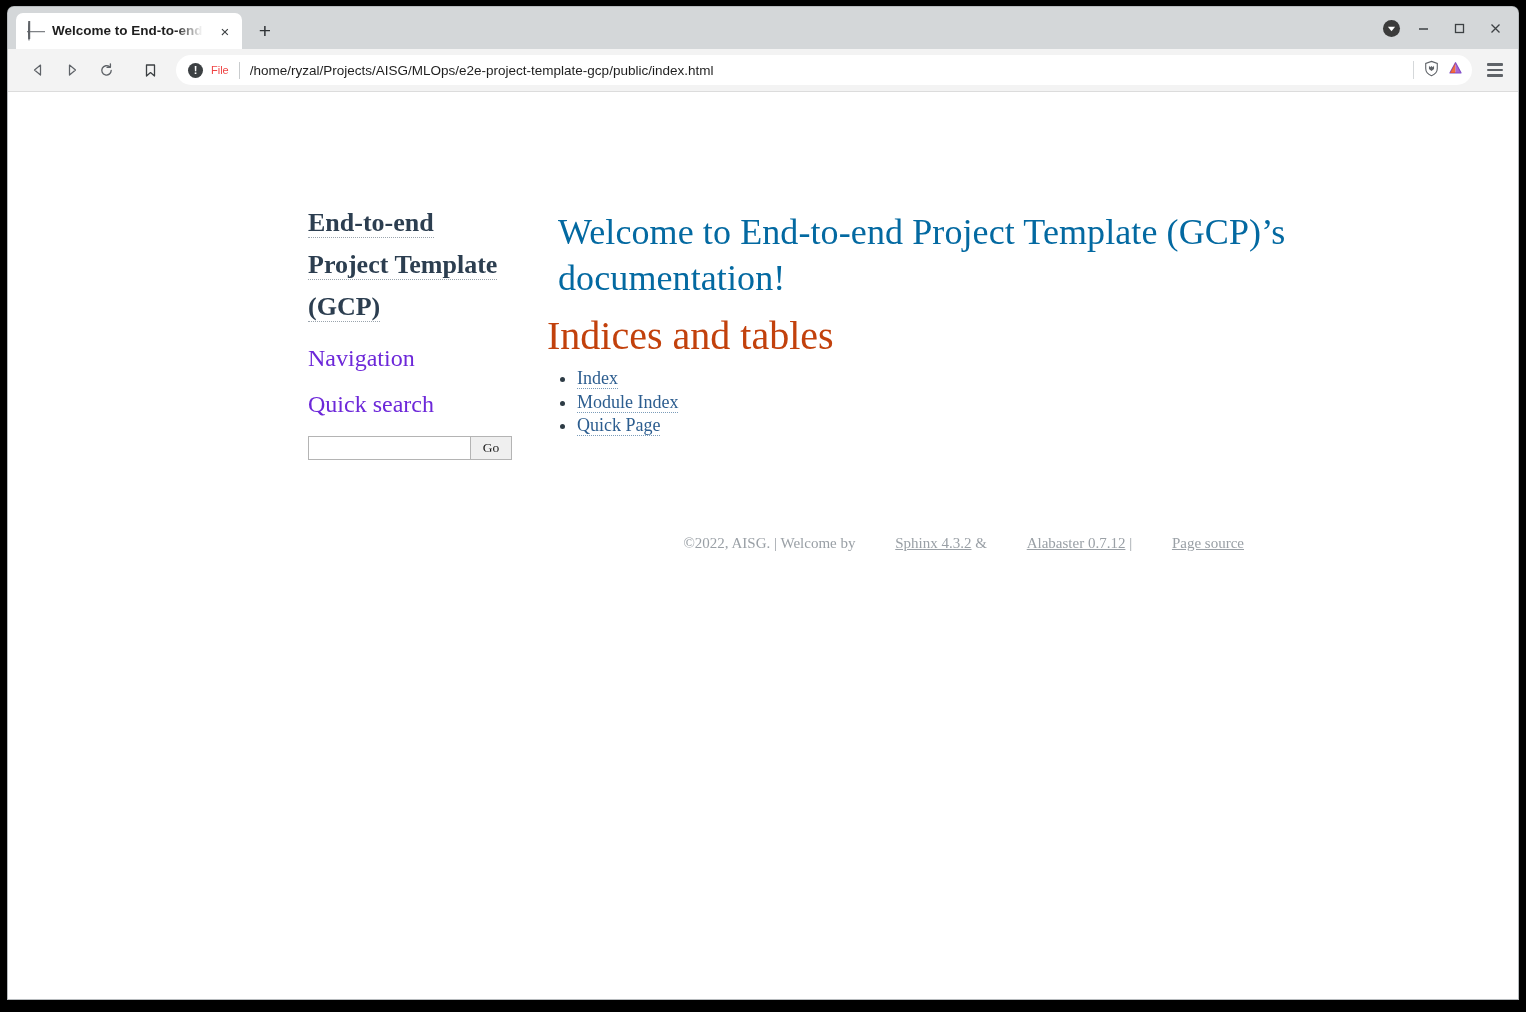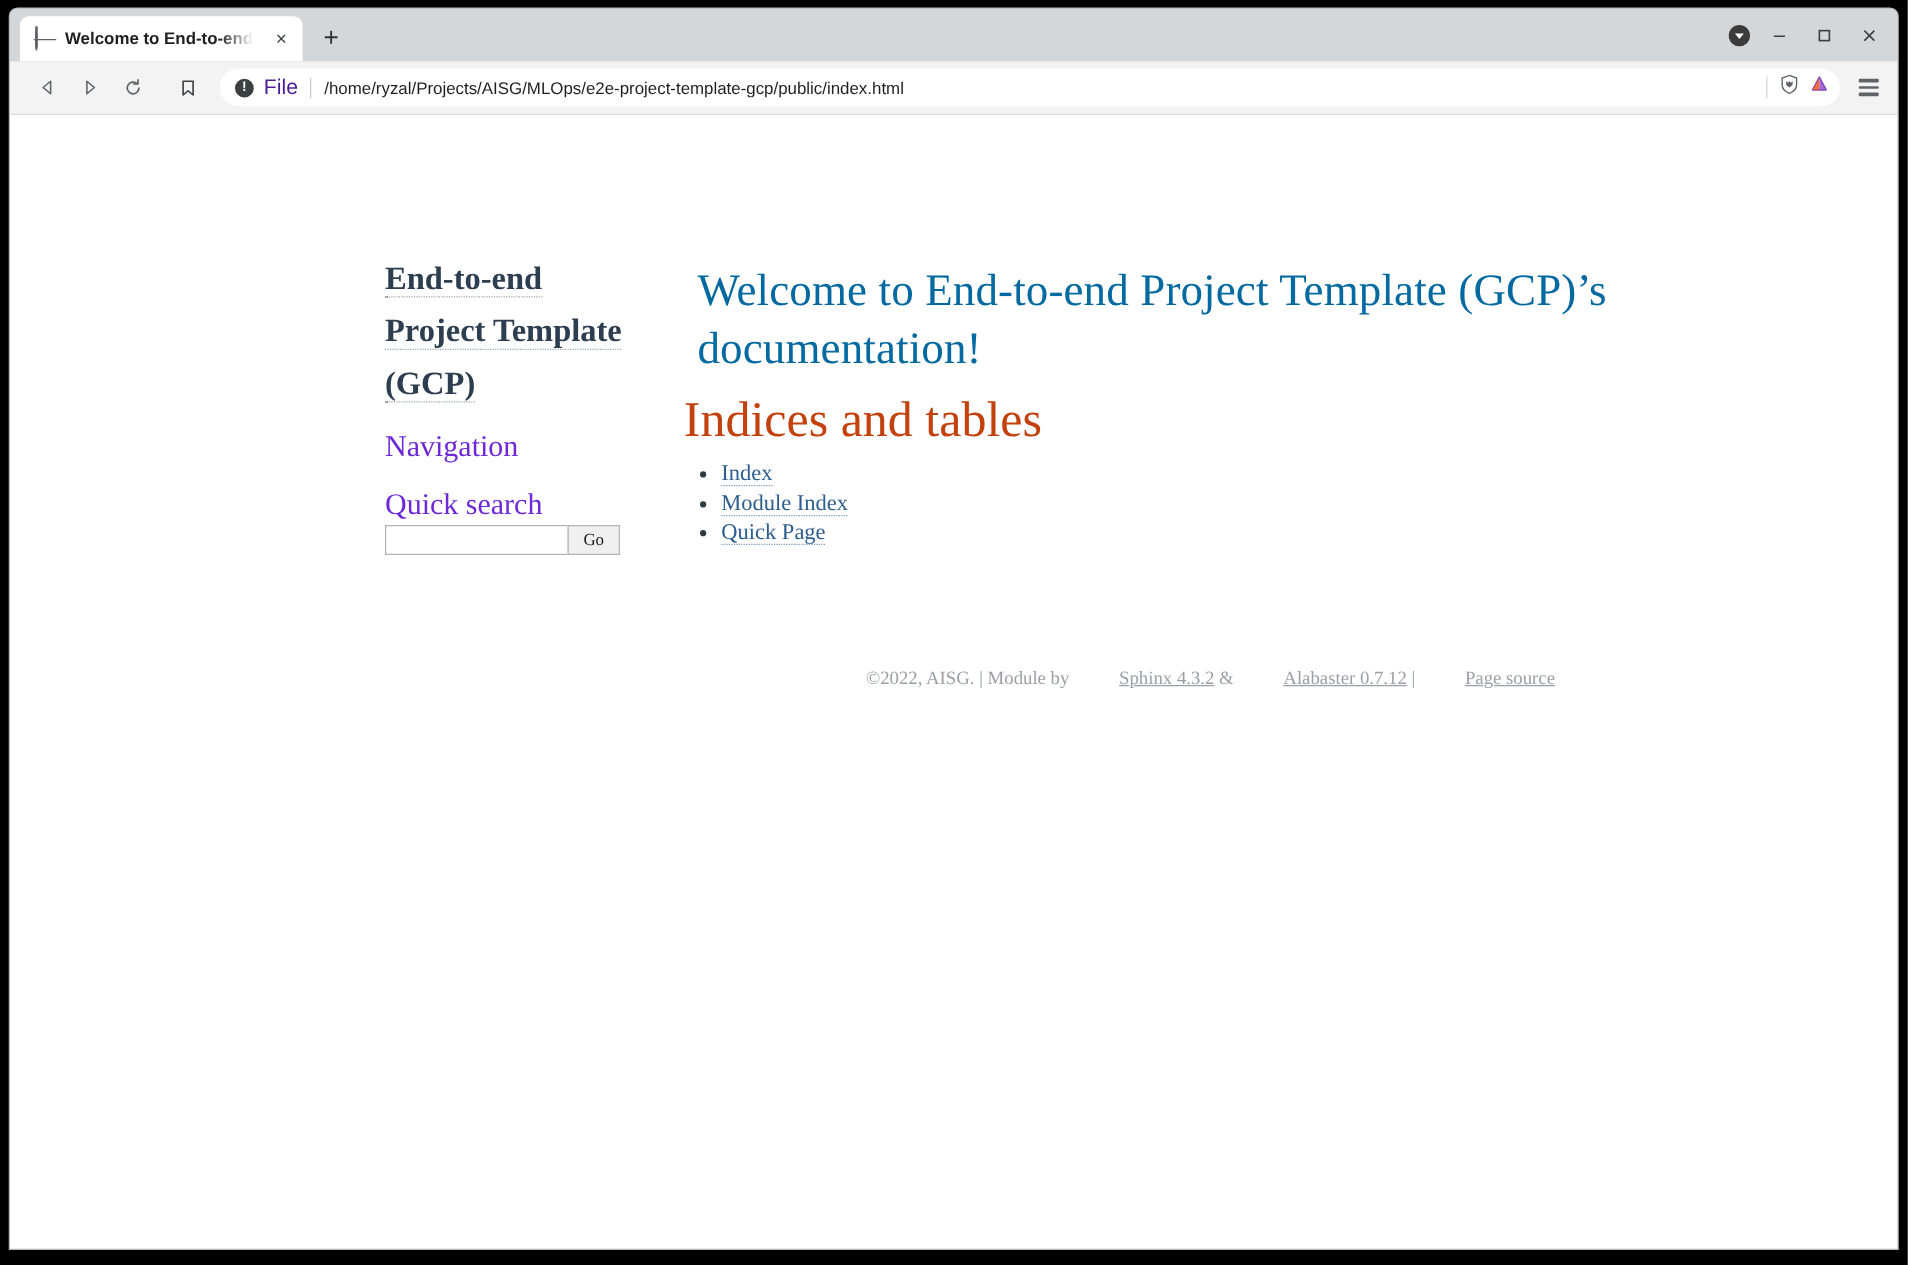--- a/index.html
+++ b/index.html
@@ -167,22 +167,22 @@
     border-radius: 50%;
     background: #3c4043;
     color: #fff;
     font-size: 11px;
     font-weight: bold;
     display: flex; align-items: center; justify-content: center;
     line-height: 1;
   }
   .scheme-label {
     flex: 0 0 auto;
-    font-size: 17px;
-    color: #4c1d95;
+    font-size: 11px;
+    color: #ef4444;
   }
   .url-sep {
     flex: 0 0 auto;
     width: 1px; height: 17px;
     background: #c9ccce;
     margin: 0 2px;
   }
   .url-text {
     flex: 1 1 auto;
     font-size: 13.5px;
@@ -250,23 +250,24 @@
     border-bottom: 1px dotted #9aa4ad;
   }
   .sb-head {
     font-size: 24px;
     font-weight: normal;
     color: #6d28d9;
     margin: 14px 0 0 0;
     line-height: 32px;
   }
   .searchbox {
+    margin-top: 16px;
     display: flex;
     align-items: stretch;
-    width: 188px;
+    width: 204px;
     height: 24px;
   }
   .searchbox input[type="text"] {
     flex: 1 1 auto;
     border: 1px solid #b4b4b4;
     border-right: none;
     background: #fff;
     font-family: "Liberation Serif", serif;
     font-size: 13px;
     padding: 0 4px;
@@ -464,21 +465,21 @@
             <a href="#">Module Index</a>
           </li>
           <li>
             <a href="#">Quick Page</a>
           </li>
         </ul>
       </div>
 
       <div class="footer">
         <span>©2022, AISG. |</span>
-        <span>Module by</span>
+        <span>Welcome by</span>
         <a href="#">Sphinx 4.3.2</a>
         <span>&amp;</span>
         <a href="#">Alabaster 0.7.12</a>
         <span>|</span>
         <a href="#">Page source</a>
       </div>
 
     </div>
   </div>
 </div>

